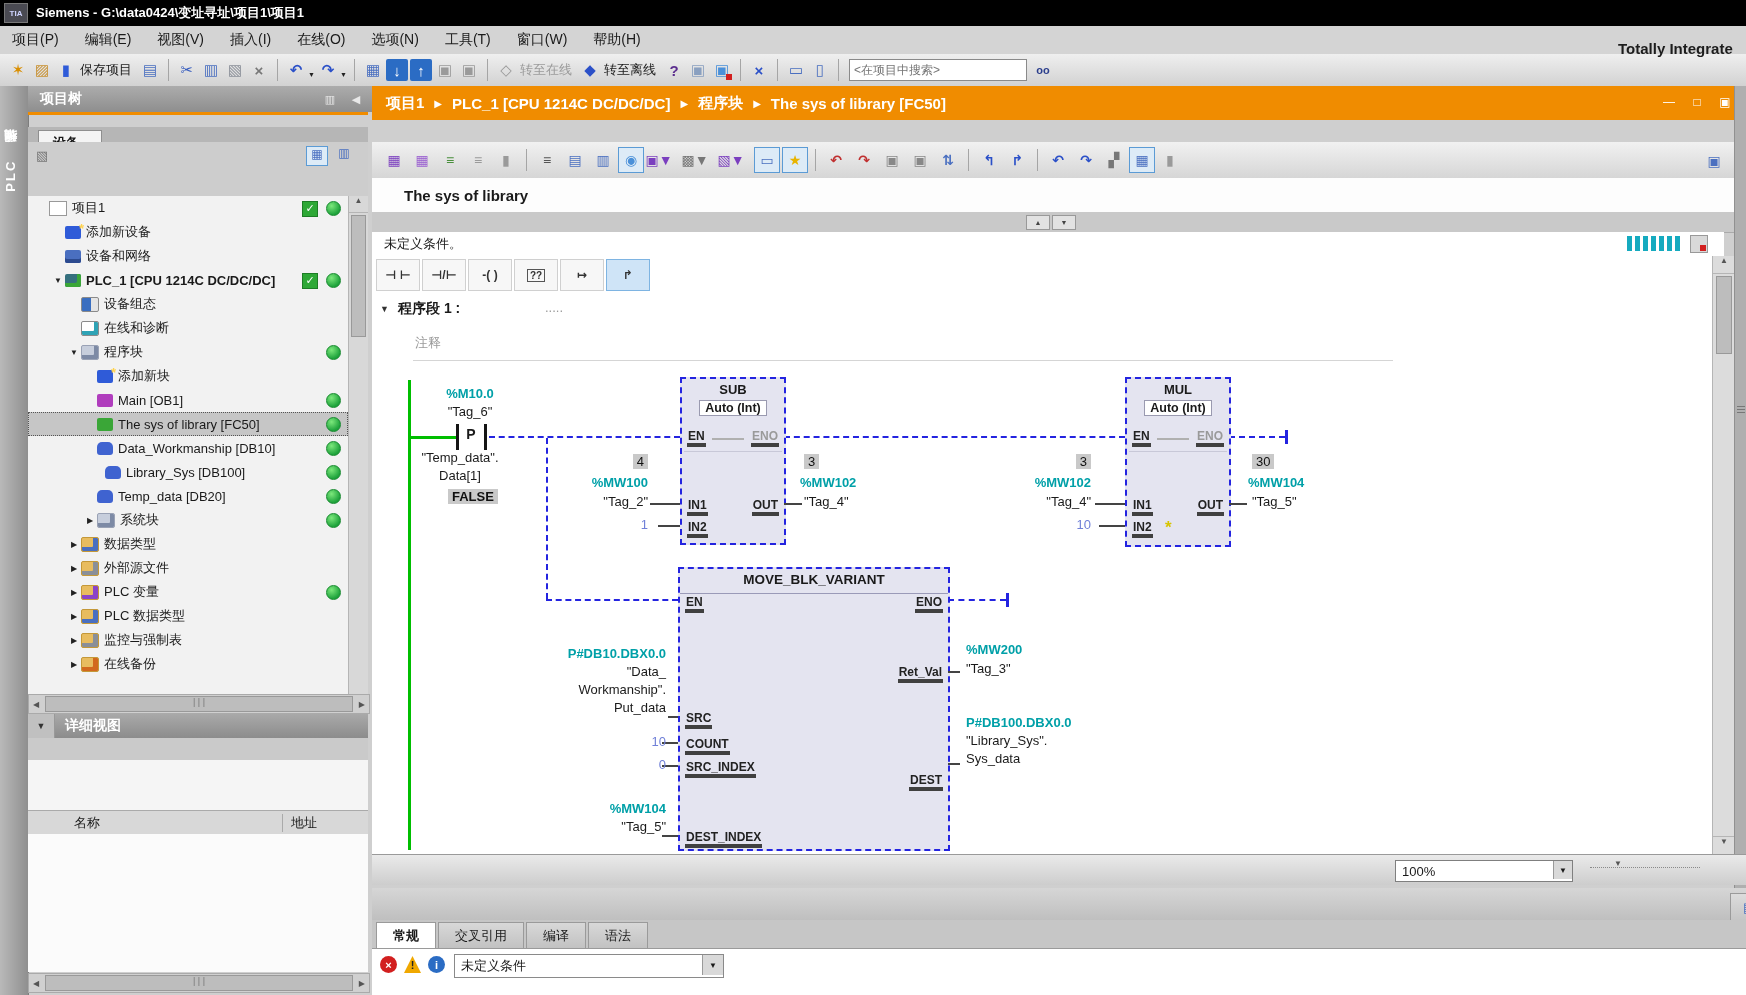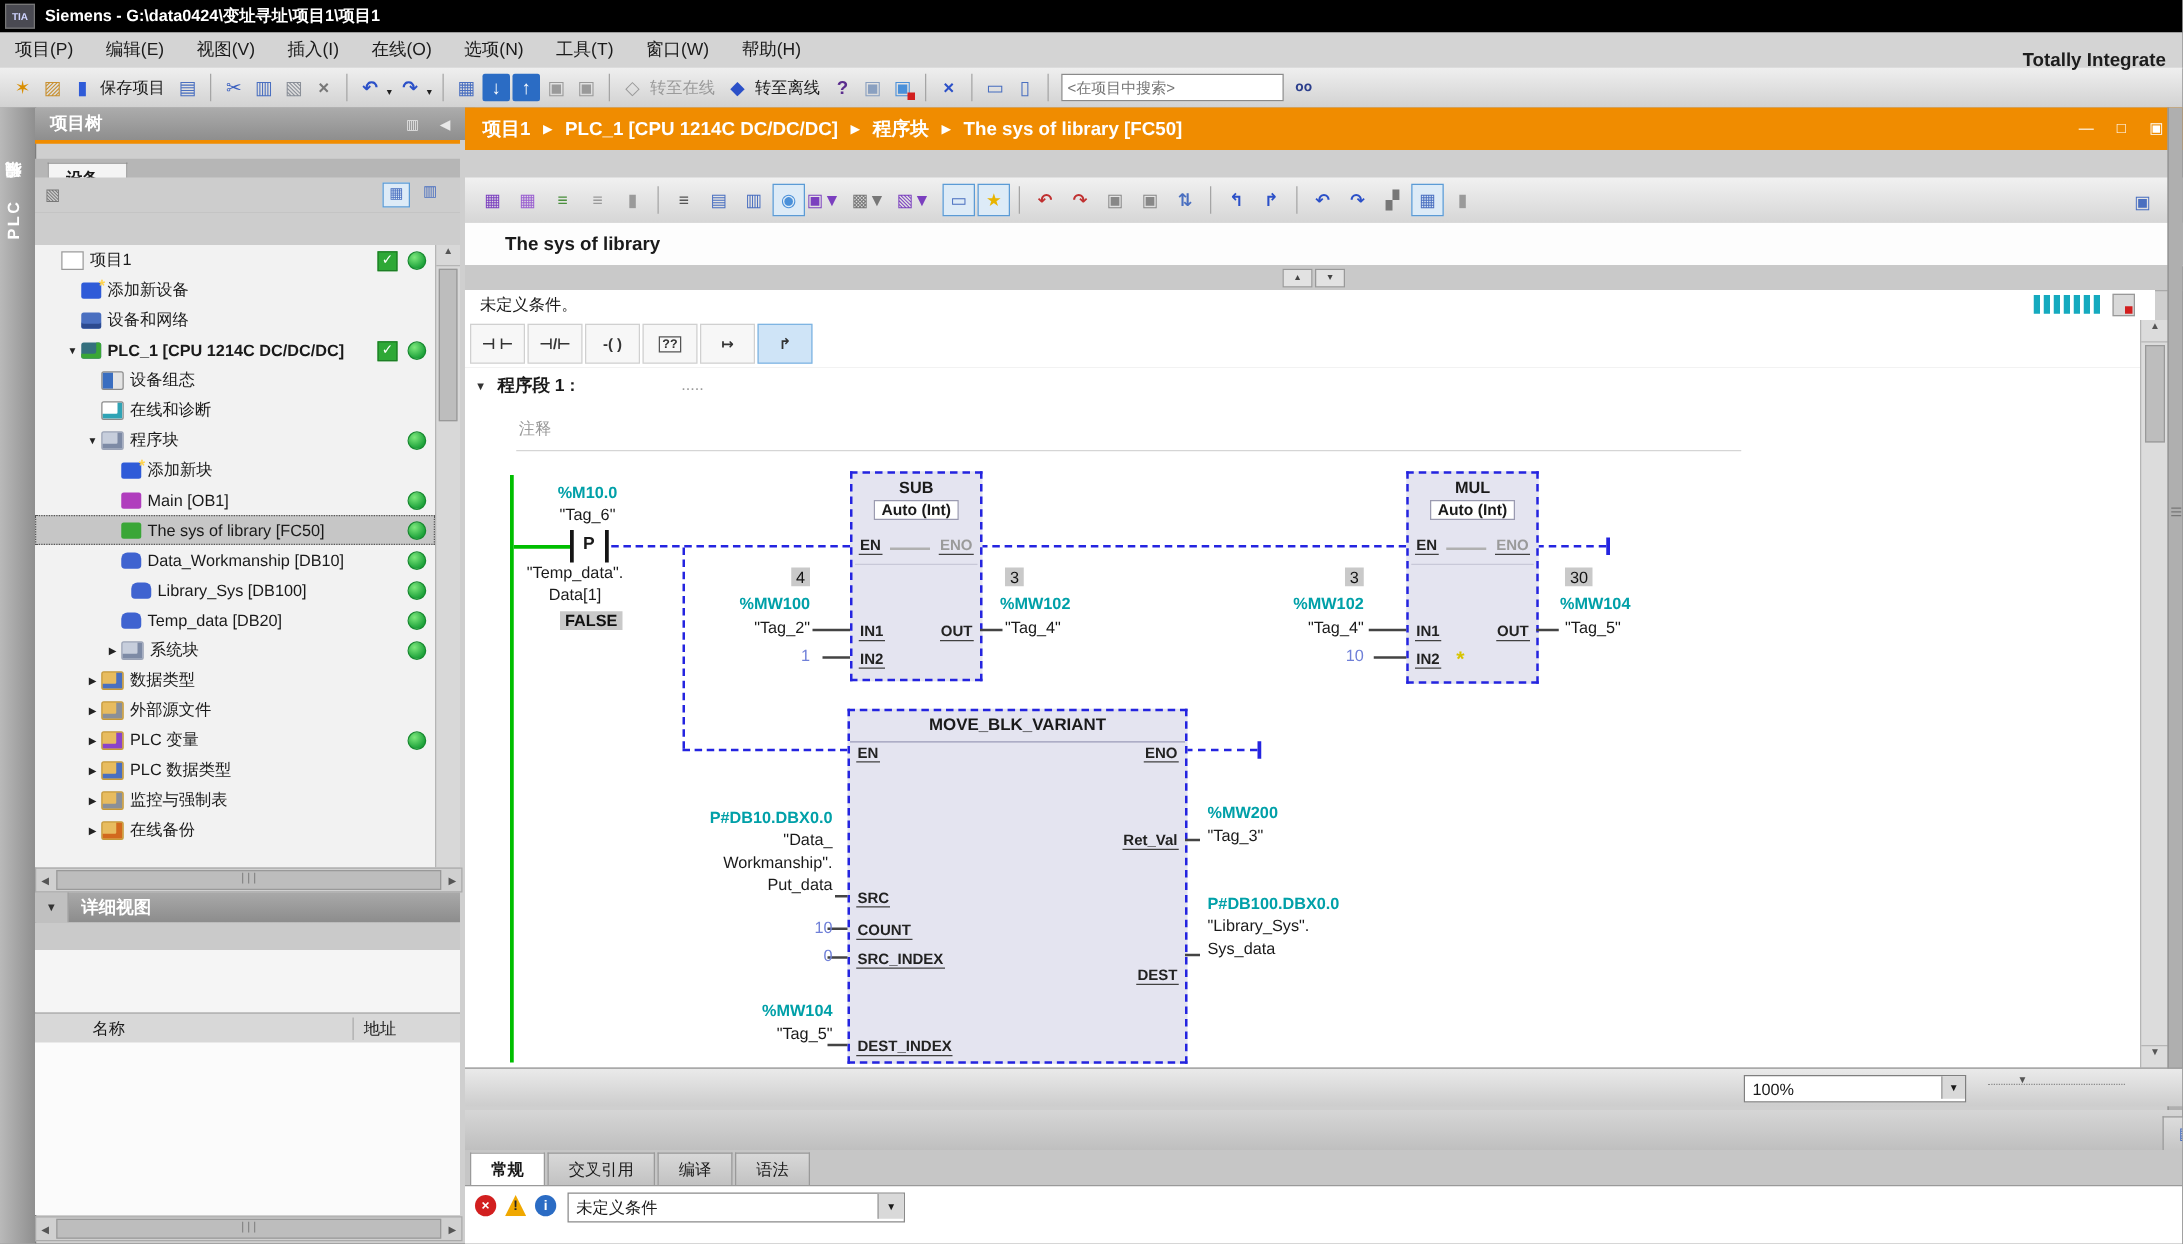--- a/index.html
+++ b/index.html
@@ -84,21 +84,21 @@
   
   .dashh{position:absolute;border-top:2px dashed #2424E0;height:0;}
   .dashv{position:absolute;border-left:2px dashed #2424E0;width:0;}
   .solidg{position:absolute;background:#00BE00;}
   .stub{position:absolute;height:2px;background:#444;}
   .tick{position:absolute;width:3px;height:14px;background:#2424E0;}
   .lblock{position:absolute;border:2px dashed #2424E0;background:#E4E4F0;}
   .btitle{position:absolute;left:0;right:0;top:3px;text-align:center;font-weight:bold;font-size:13px;}
   .bmode{position:absolute;left:0;right:0;top:21px;text-align:center;}
   .bmode span{background:#fff;border:1px solid #9a9ab0;padding:0 5px;font-weight:bold;font-size:12.5px;}
-  .pin{position:absolute;font-size:12px;font-weight:bold;color:#222;border-bottom:1px solid #404040;padding:0 1px;}
+  .pin{position:absolute;font-size:12px;font-weight:bold;color:#222;border-bottom:4px solid #404040;padding:0 1px;}
   .pin.gray{color:#9a9a9a;}
   .teal{color:#00A0A8;font-weight:bold;}
   .const{color:#7080D8;}
   .mon{background:#C9C9C9;color:#111;padding:0 4px;display:inline-block;}
   .opr{position:absolute;text-align:right;}
   .opl{position:absolute;text-align:left;}
   .ctr{position:absolute;text-align:center;}
   
   .insp-toprow{left:372px;top:888px;width:1374px;height:32px;background:linear-gradient(#D6D6D6,#BFBFBF);border-bottom:1px solid #9a9a9a;}
   .rtab{position:absolute;top:5px;height:26px;display:flex;align-items:center;gap:6px;padding:0 12px;background:linear-gradient(#DCDCDC,#C6C6C6);border:1px solid #9a9a9a;border-bottom:none;font-size:13px;}

